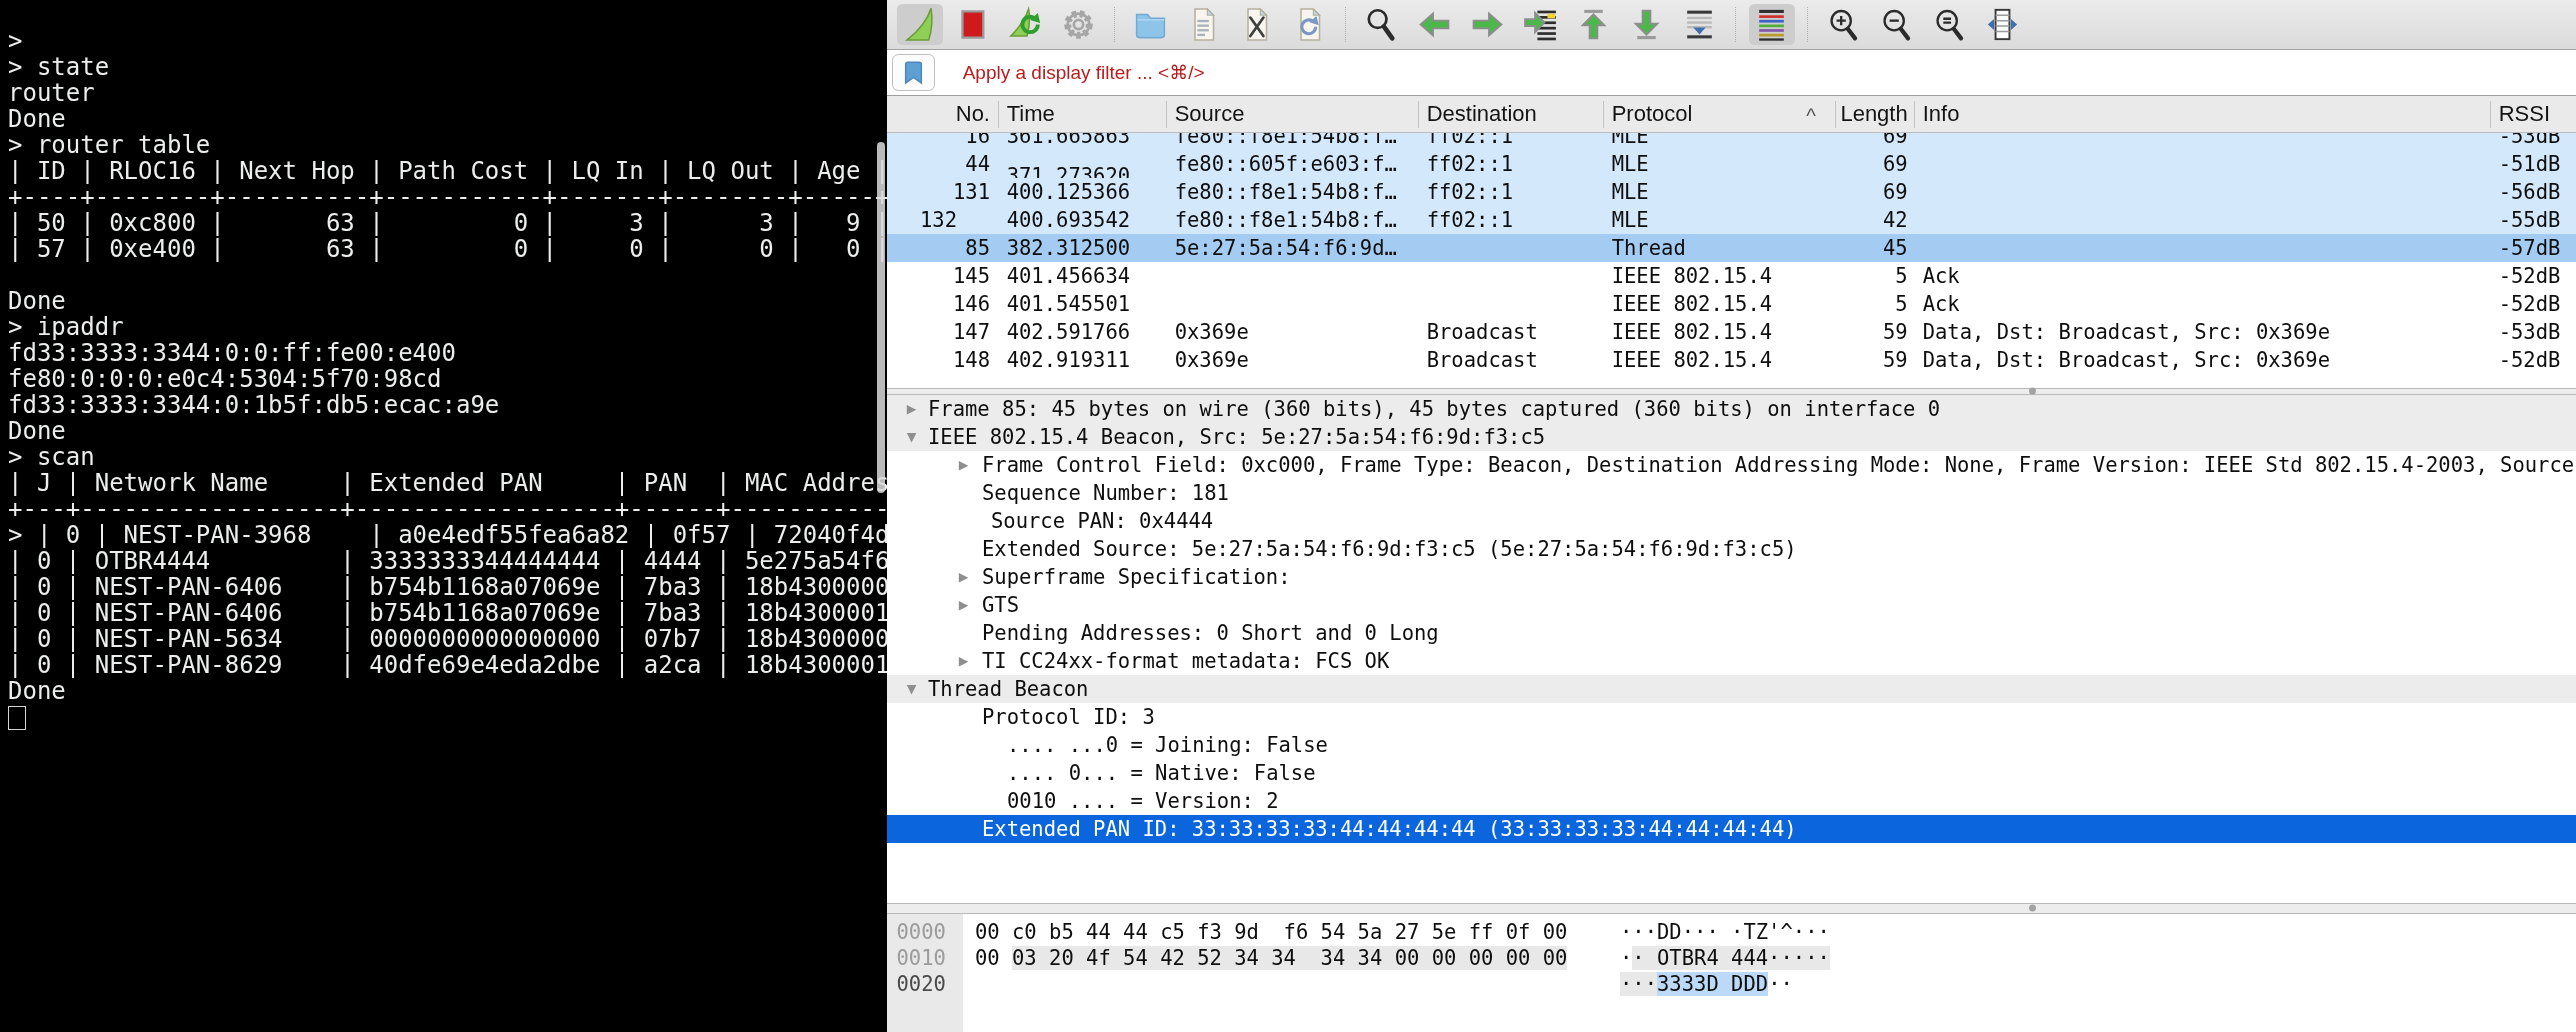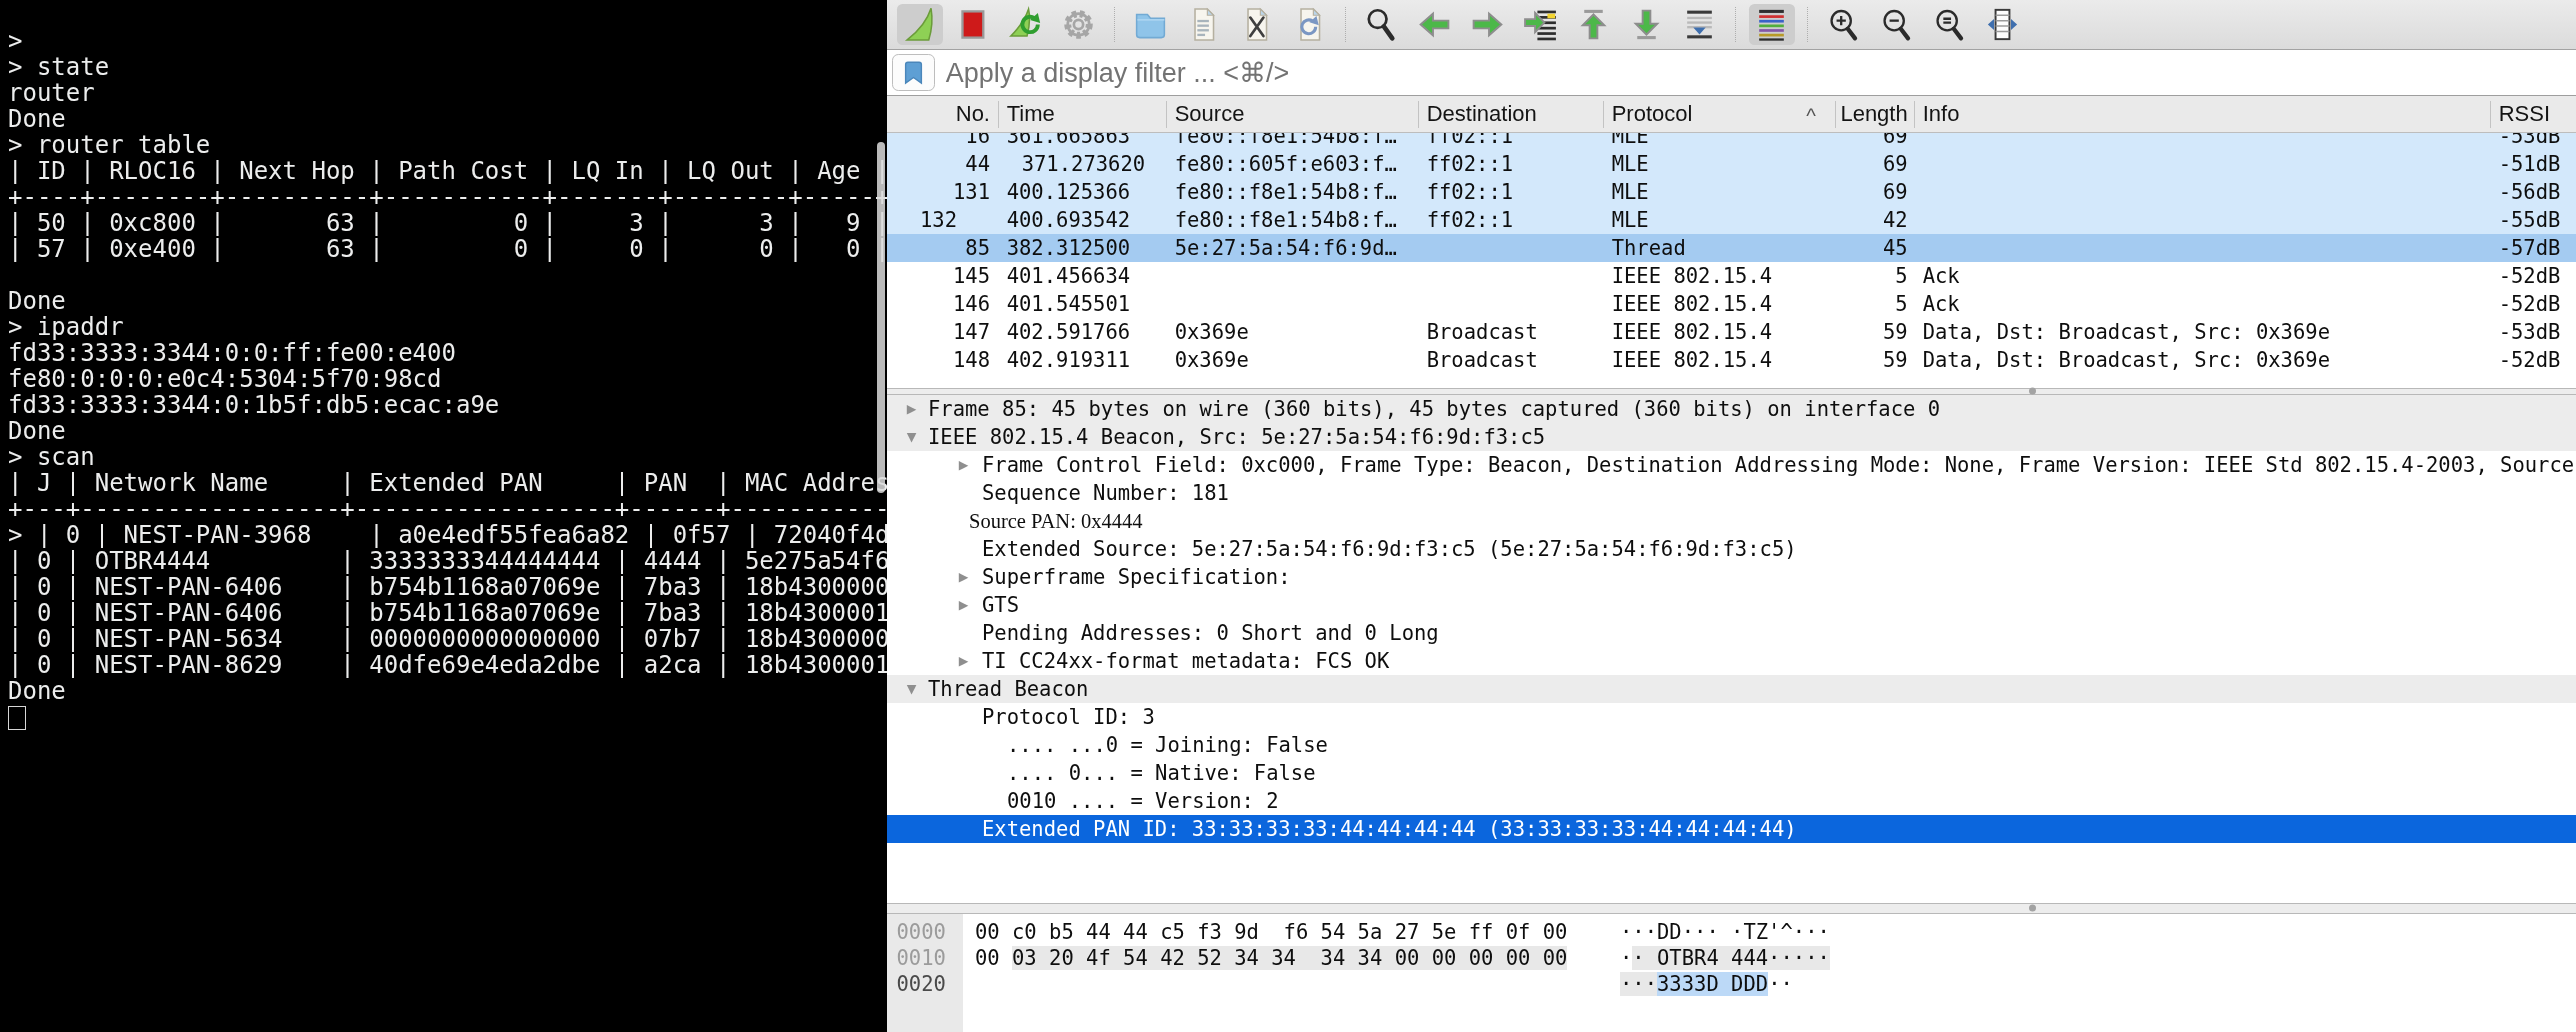--- a/index.html
+++ b/index.html
@@ -22,21 +22,21 @@
   .tb-btn{width:46px;height:41px;display:flex;align-items:center;justify-content:center;flex:0 0 auto}
   .tb-btn.pressed{background:#cdcdcd;border-radius:5.5px}
   .tb-btn svg{width:37px;height:37px}
   .tb-sep{height:35px;border-left:1.6px dotted #aeaeae;margin:0 5.5px;flex:0 0 auto}
 
   
   #filterbar{position:relative;height:45px;background:#fff;border-bottom:0.8px solid #9e9e9e;display:flex;align-items:center}
   #bm-btn{width:41px;height:35px;margin-left:4.7px;border:1.6px solid #bdbdbd;border-radius:6.3px;
           display:flex;align-items:center;justify-content:center;background:#fcfcfc;flex:0 0 auto}
   #bm-btn svg{width:27px;height:28px}
-  #filter-ph{margin-left:11px;font-size:27px;color:#737373;white-space:pre}
+  #filter-ph{margin-left:28px;font-size:19px;color:#b91c1c;white-space:pre}
 
   
   #plist-header{position:relative;height:36px;background:#eaeaea;border-bottom:0.8px solid #bdbdbd}
   .hcell{position:absolute;top:0;height:36px;line-height:36px;font-size:22px;color:#141414;white-space:pre;overflow:hidden}
   .hdiv{position:absolute;top:4.7px;height:27px;width:0.8px;background:#c3c3c3}
   #sort-caret{position:absolute;top:0;height:36px;line-height:39px;font-size:20.5px;color:#555}
   #plist-rows{position:relative;height:255px;overflow:hidden;background:#fff}
   .prow{position:relative;height:28px}
   .prow.mle{background:#d3e8fb}
   .prow.selected{background:#a4cbf1}
@@ -296,21 +296,21 @@
         <div class="pcell" style="left: 111px; width: 168px; text-align: left; padding-left: 8.7px; box-sizing: border-box;">361.665863</div>
         <div class="pcell" style="left: 279px; width: 252px; text-align: left; padding-left: 8.7px; box-sizing: border-box;">fe80::f8e1:54b8:f…</div>
         <div class="pcell" style="left: 531px; width: 185px; text-align: left; padding-left: 8.7px; box-sizing: border-box;">ff02::1</div>
         <div class="pcell" style="left: 716px; width: 232px; text-align: left; padding-left: 8.7px; box-sizing: border-box;">MLE</div>
         <div class="pcell" style="left: 948px; width: 79px; text-align: right; padding-right: 6.3px; box-sizing: border-box;">69</div>
         <div class="pcell" style="left: 1027px; width: 576px; text-align: left; padding-left: 8.7px; box-sizing: border-box;"></div>
         <div class="pcell" style="left: 1603px; width: 86px; text-align: left; padding-left: 8.7px; box-sizing: border-box;">-53dB</div>
       </div>
       <div class="prow mle">
         <div class="pcell" style="left: 0px; width: 111px; text-align: right; padding-right: 8px; box-sizing: border-box;">44</div>
-        <div class="pcell" style="left: 126px; width: 168px; text-align: left; padding-left: 8.7px; box-sizing: border-box;">371.273620</div>
+        <div class="pcell" style="left: 111px; width: 168px; text-align: left; padding-left: 8.7px; box-sizing: border-box; margin-top: 12px;">371.273620</div>
         <div class="pcell" style="left: 279px; width: 252px; text-align: left; padding-left: 8.7px; box-sizing: border-box;">fe80::605f:e603:f…</div>
         <div class="pcell" style="left: 531px; width: 185px; text-align: left; padding-left: 8.7px; box-sizing: border-box;">ff02::1</div>
         <div class="pcell" style="left: 716px; width: 232px; text-align: left; padding-left: 8.7px; box-sizing: border-box;">MLE</div>
         <div class="pcell" style="left: 948px; width: 79px; text-align: right; padding-right: 6.3px; box-sizing: border-box;">69</div>
         <div class="pcell" style="left: 1027px; width: 576px; text-align: left; padding-left: 8.7px; box-sizing: border-box;"></div>
         <div class="pcell" style="left: 1603px; width: 86px; text-align: left; padding-left: 8.7px; box-sizing: border-box;">-51dB</div>
       </div>
       <div class="prow mle">
         <div class="pcell" style="left: 0px; width: 111px; text-align: right; padding-right: 8px; box-sizing: border-box;">131</div>
         <div class="pcell" style="left: 111px; width: 168px; text-align: left; padding-left: 8.7px; box-sizing: border-box;">400.125366</div>
@@ -384,21 +384,21 @@
 
   <div class="split" id="split1">
     <div class="grip"></div>
   </div>
 
   <div id="details">
       <div class="drow top"><span class="d-arrow" style="left: 11px;">▶</span><span class="d-text" style="left: 41px;">Frame 85: 45 bytes on wire (360 bits), 45 bytes captured (360 bits) on interface 0</span></div>
       <div class="drow top"><span class="d-arrow" style="left: 11px;">▼</span><span class="d-text" style="left: 41px;">IEEE 802.15.4 Beacon, Src: 5e:27:5a:54:f6:9d:f3:c5</span></div>
       <div class="drow plain"><span class="d-arrow" style="left: 63px;">▶</span><span class="d-text" style="left: 95px;">Frame Control Field: 0xc000, Frame Type: Beacon, Destination Addressing Mode: None, Frame Version: IEEE Std 802.15.4-2003, Source A</span></div>
       <div class="drow plain"><span class="d-text" style="left: 95px;">Sequence Number: 181</span></div>
-      <div class="drow plain"><span class="d-text" style="left: 82px; font-family: Liberation Serif, serif;">Source PAN: 0x4444</span></div>
+      <div class="drow plain"><span class="d-text" style="left: 104px;">Source PAN: 0x4444</span></div>
       <div class="drow plain"><span class="d-text" style="left: 95px;">Extended Source: 5e:27:5a:54:f6:9d:f3:c5 (5e:27:5a:54:f6:9d:f3:c5)</span></div>
       <div class="drow plain"><span class="d-arrow" style="left: 63px;">▶</span><span class="d-text" style="left: 95px;">Superframe Specification:</span></div>
       <div class="drow plain"><span class="d-arrow" style="left: 63px;">▶</span><span class="d-text" style="left: 95px;">GTS</span></div>
       <div class="drow plain"><span class="d-text" style="left: 95px;">Pending Addresses: 0 Short and 0 Long</span></div>
       <div class="drow plain"><span class="d-arrow" style="left: 63px;">▶</span><span class="d-text" style="left: 95px;">TI CC24xx-format metadata: FCS OK</span></div>
       <div class="drow top"><span class="d-arrow" style="left: 11px;">▼</span><span class="d-text" style="left: 41px;">Thread Beacon</span></div>
       <div class="drow plain"><span class="d-text" style="left: 95px;">Protocol ID: 3</span></div>
       <div class="drow plain"><span class="d-text" style="left: 120px;">.... ...0 = Joining: False</span></div>
       <div class="drow plain"><span class="d-text" style="left: 120px;">.... 0... = Native: False</span></div>
       <div class="drow plain"><span class="d-text" style="left: 120px;">0010 .... = Version: 2</span></div>

